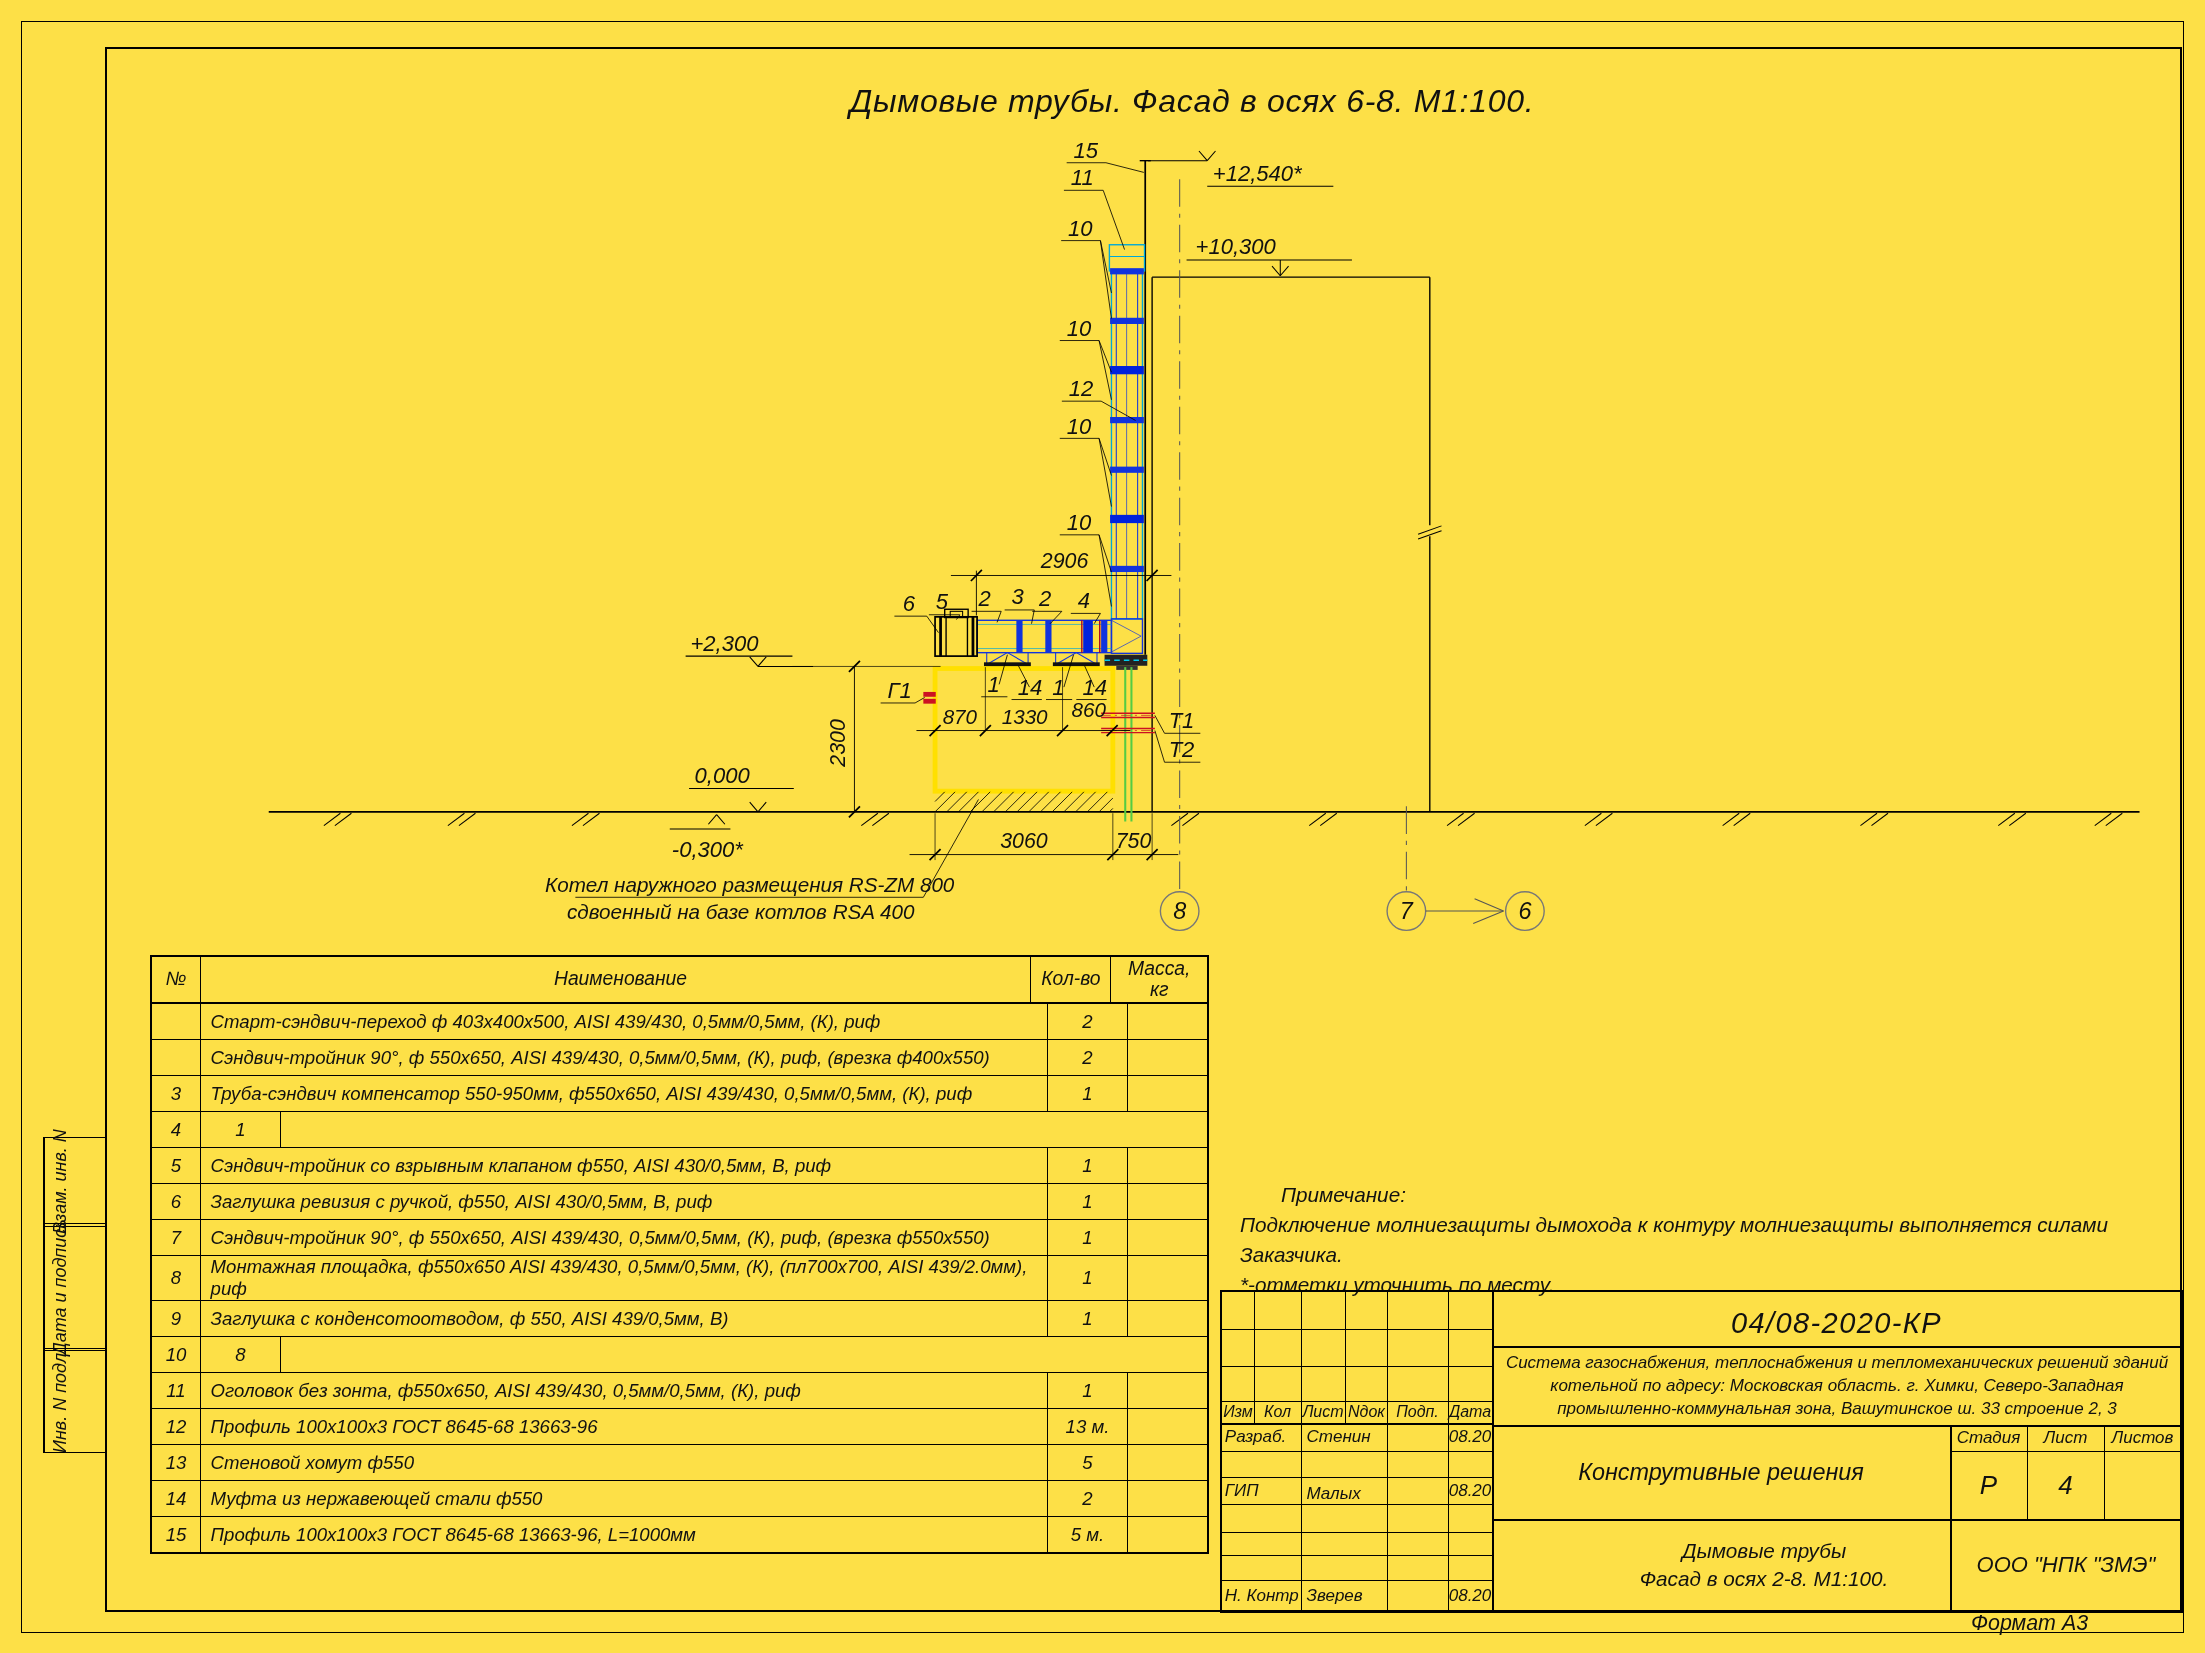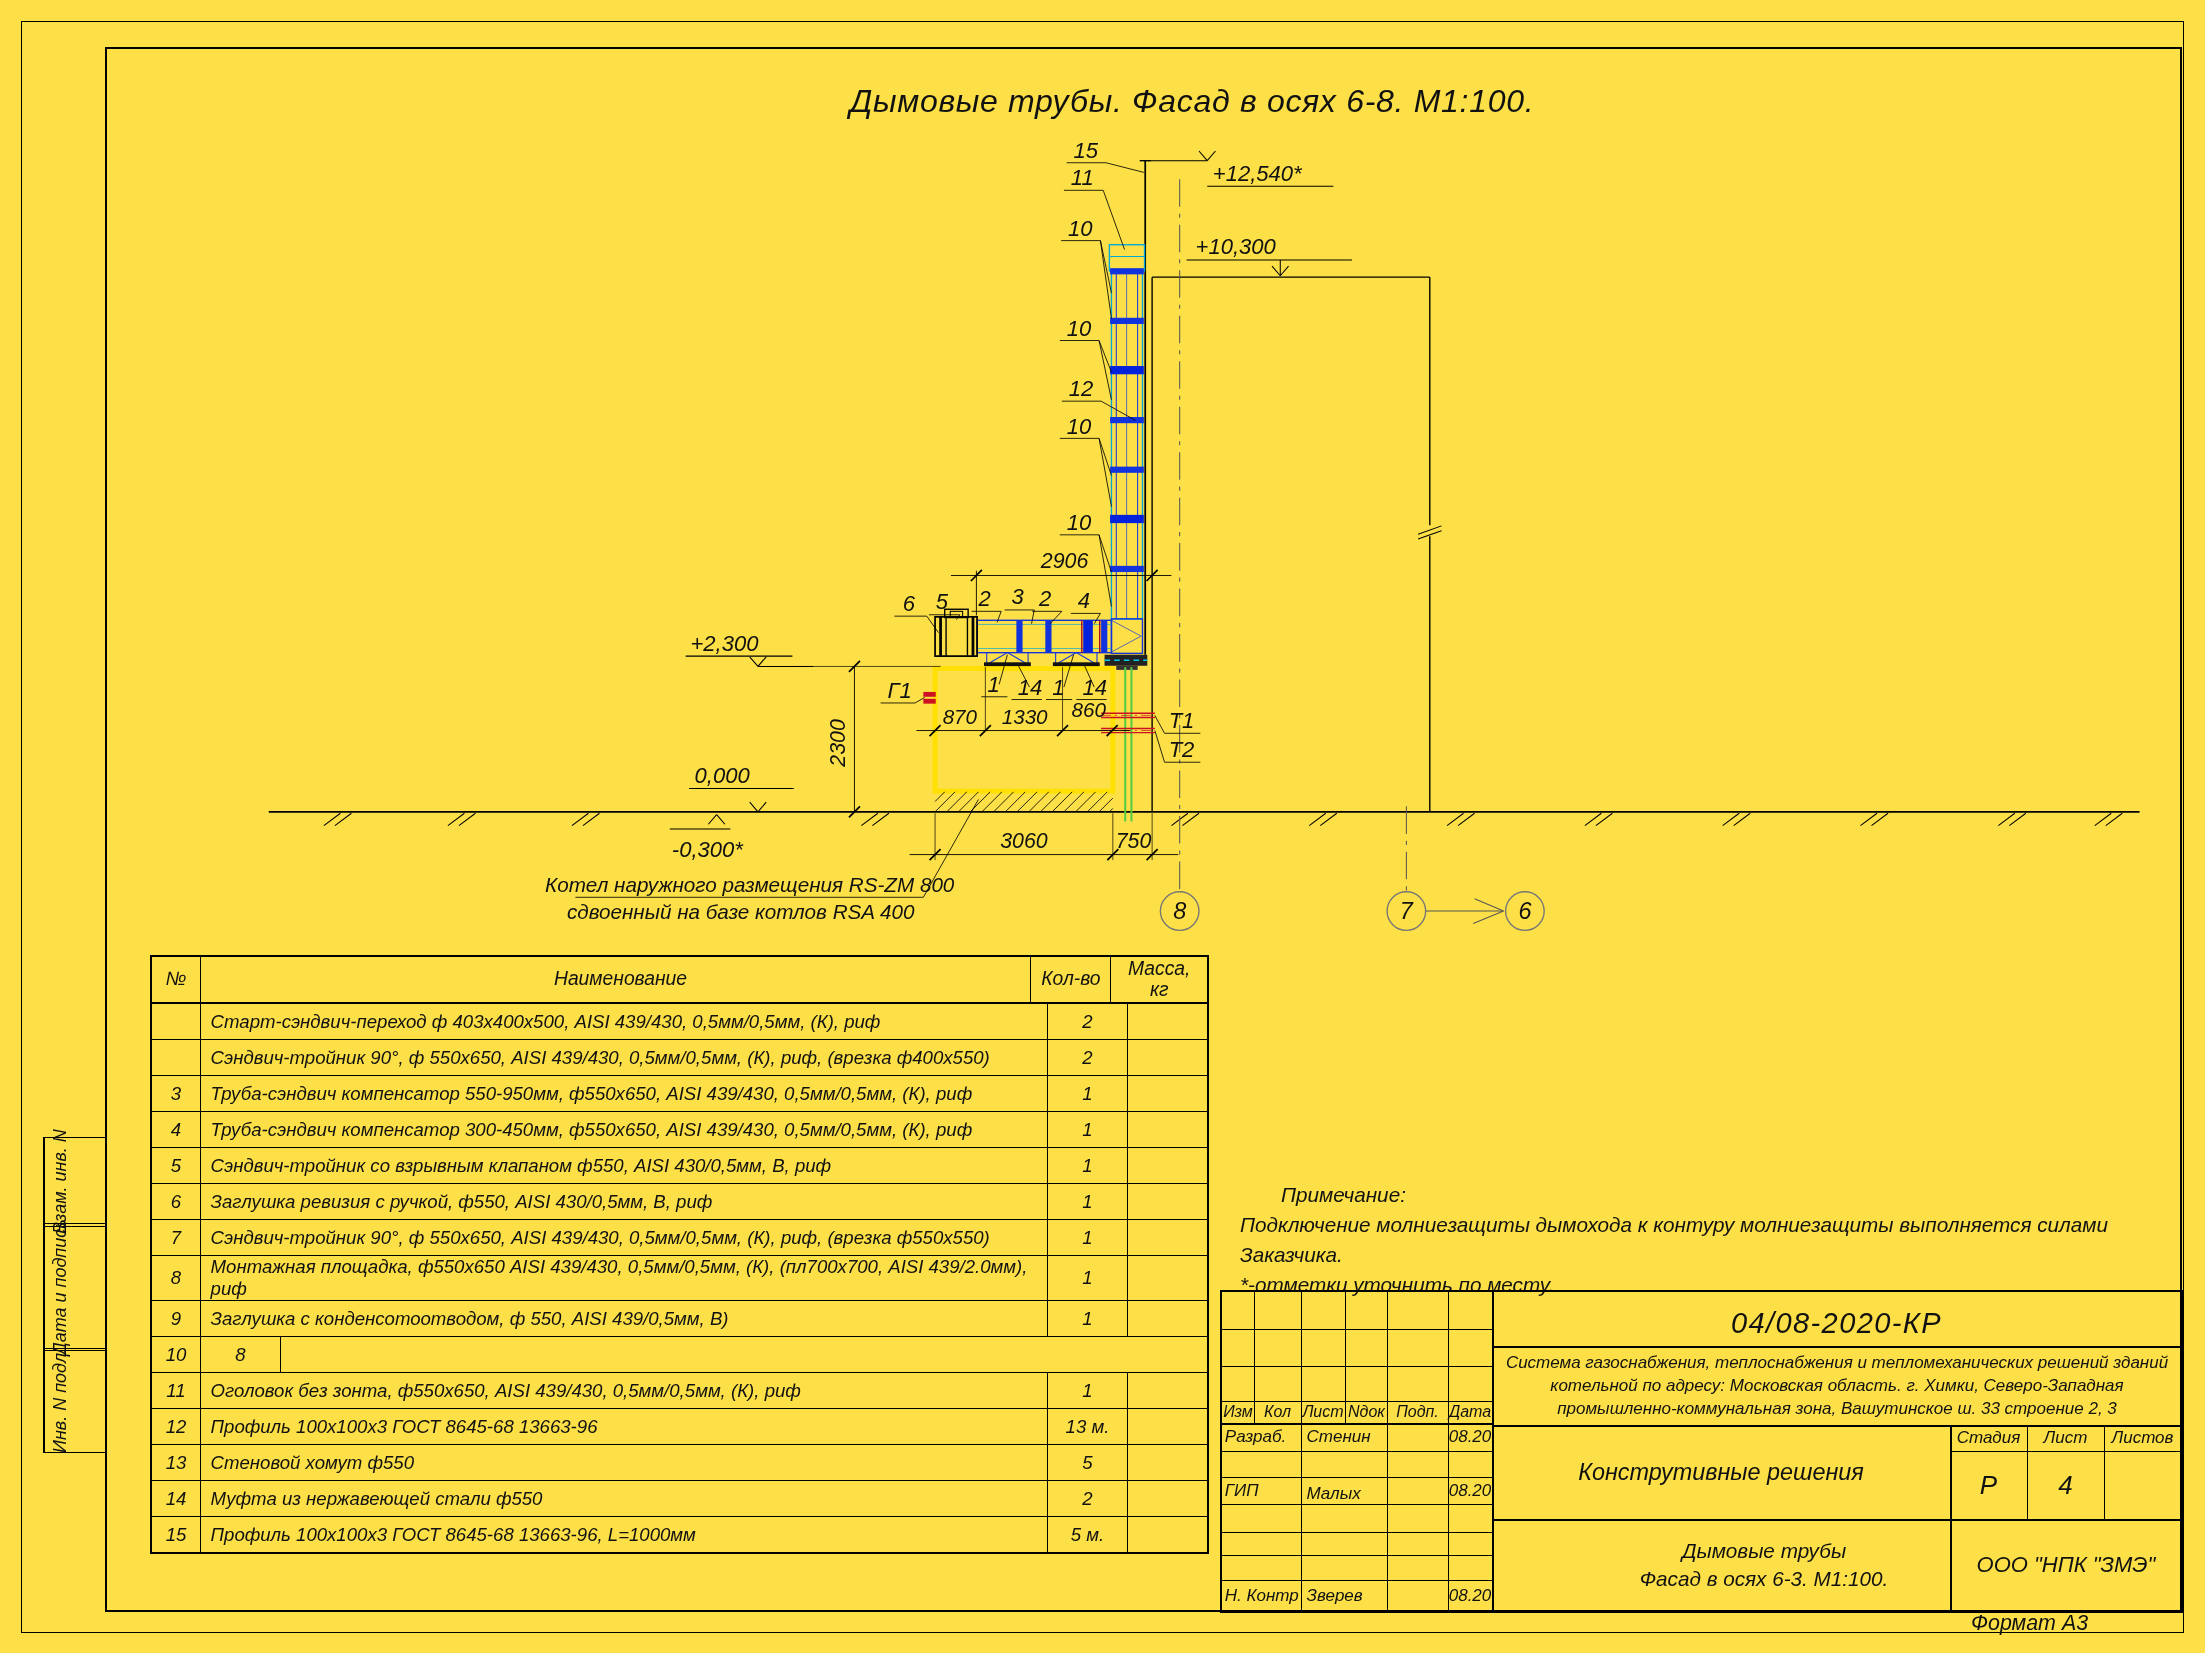--- a/index.html
+++ b/index.html
@@ -368,21 +368,20 @@
         <div class="c mass"></div>
       </div>
     <div class="spec-row">
         <div class="c num">3</div>
         <div class="c nm">Труба-сэндвич компенсатор 550-950мм, ф550х650, AISI 439/430, 0,5мм/0,5мм, (К), риф</div>
         <div class="c qty">1</div>
         <div class="c mass"></div>
       </div>
     <div class="spec-row">
         <div class="c num">4</div>
-        <div class="c nm">Труба-сэндвич компенсатор 300-450мм, ф550х650, AISI 439/430, 0,5мм/0,5мм, (К), риф</div>
         <div class="c qty">1</div>
         <div class="c mass"></div>
       </div>
     <div class="spec-row">
         <div class="c num">5</div>
         <div class="c nm">Сэндвич-тройник со взрывным клапаном  ф550, AISI 430/0,5мм, В, риф</div>
         <div class="c qty">1</div>
         <div class="c mass"></div>
       </div>
     <div class="spec-row">
@@ -499,21 +498,21 @@
 
     <div class="cell" style="left:270px;top:4px;width:689px;height:54px;font-size:29px;letter-spacing:1.4px;">04/08-2020-КР</div>
     <div class="cell" style="left:276px;top:54px;width:678px;height:79px;flex-direction:column;font-size:17px;line-height:23px;">
       <div>Система газоснабжения, теплоснабжения и тепломеханических решений зданий</div>
       <div>котельной по адресу: Московская область. г. Химки, Северо-Западная</div>
       <div>промышленно-коммунальная зона, Вашутинское ш. 33 строение 2, 3</div>
     </div>
     <div class="cell" style="left:270px;top:133px;width:458px;height:94px;font-size:23.4px;font-style:italic;">Конструтивные решения</div>
     <div class="cell" style="left:270px;top:227px;width:458px;height:92px;flex-direction:column;font-size:20.7px;line-height:27.6px;padding-left:43px;">
       <div>Дымовые трубы</div>
-      <div>Фасад в осях 6-3. М1:100.</div>
+      <div>Фасад в осях 2-8. М1:100.</div>
     </div>
     <div class="cell" style="left:728px;top:133px;width:77px;height:25.5px;font-size:17px;">Стадия</div>
     <div class="cell" style="left:805px;top:133px;width:77px;height:25.5px;font-size:17px;">Лист</div>
     <div class="cell" style="left:882px;top:133px;width:77px;height:25.5px;font-size:17px;">Листов</div>
     <div class="cell" style="left:728px;top:159px;width:77px;height:69px;font-size:26px;">Р</div>
     <div class="cell" style="left:805px;top:159px;width:77px;height:69px;font-size:26px;">4</div>
     <div class="cell" style="left:882px;top:159px;width:77px;height:69px;font-size:26px;"></div>
     <div class="cell" style="left:728px;top:227px;width:232px;height:92px;font-size:22px;">ООО "НПК "ЗМЭ"</div>
   </div>
 

